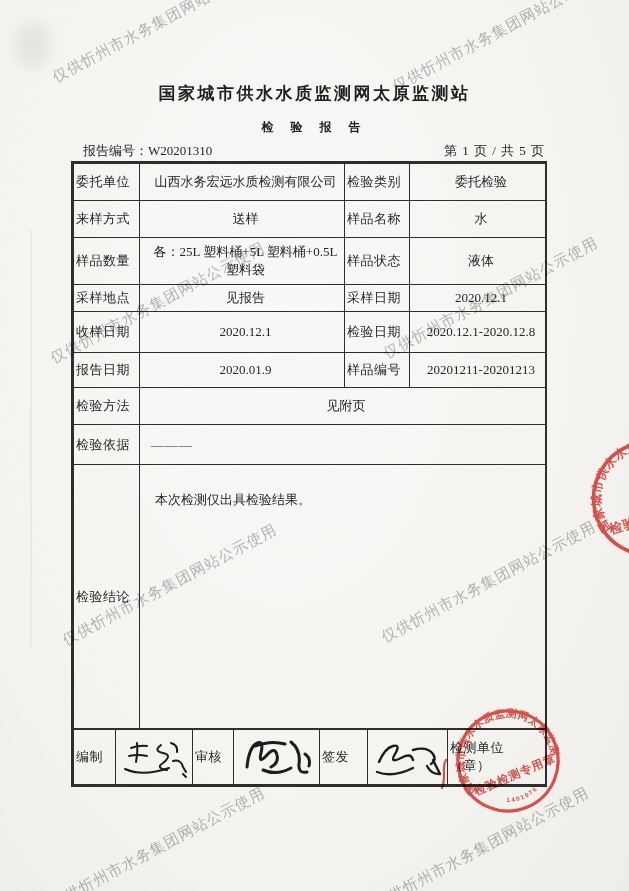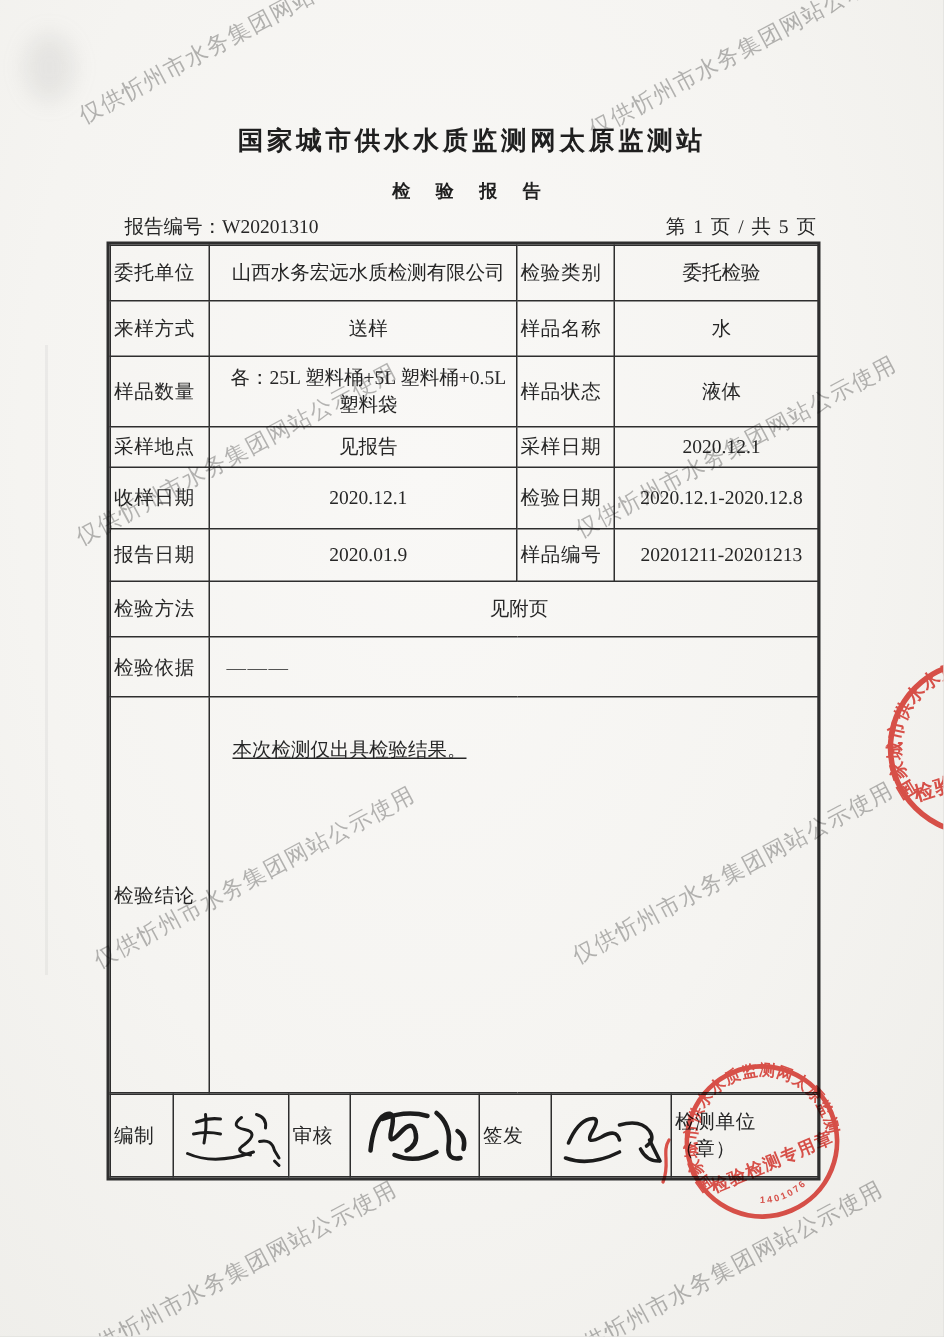--- a/index.html
+++ b/index.html
@@ -19,21 +19,21 @@
   .meta-left{position:absolute;left:83px;top:142px;font-size:13px;}
   .meta-right{position:absolute;right:84px;top:142px;font-size:13px;letter-spacing:1px;}
 
   .tablewrap{position:absolute;left:71px;top:161px;width:472px;border:2px solid #2e2e2e;z-index:3;}
   table{width:100%;border-collapse:collapse;table-layout:fixed;}
   td{border:1px solid #2e2e2e;font-size:13px;color:#262626;padding:2px 4px;vertical-align:middle;
      overflow:hidden;}
   td.lab{text-align:left;letter-spacing:0.5px;padding:2px 2px;}
   td.val{text-align:center;padding-left:11px;line-height:1.35;margin-top:12px;}
   td.dashes{color:#4a4a4a;letter-spacing:1px;padding-left:11px;}
-  td.conc{vertical-align:top;padding:26px 12px 12px 15px;text-decoration:underline;}
+  td.conc{vertical-align:top;padding:26px 12px 12px 15px;}
   td.sig{padding:0;text-align:center;}
   .t2 td{height:50px;}
   .sigimg{display:block;margin:0 auto;}
 
   
   .wm{position:absolute;white-space:nowrap;z-index:5;font-family:"Liberation Sans",sans-serif;
       font-size:15px;letter-spacing:1px;color:rgba(118,118,118,.52);
       transform:rotate(-28deg);transform-origin:0 50%;mix-blend-mode:multiply;pointer-events:none;}
 
   

